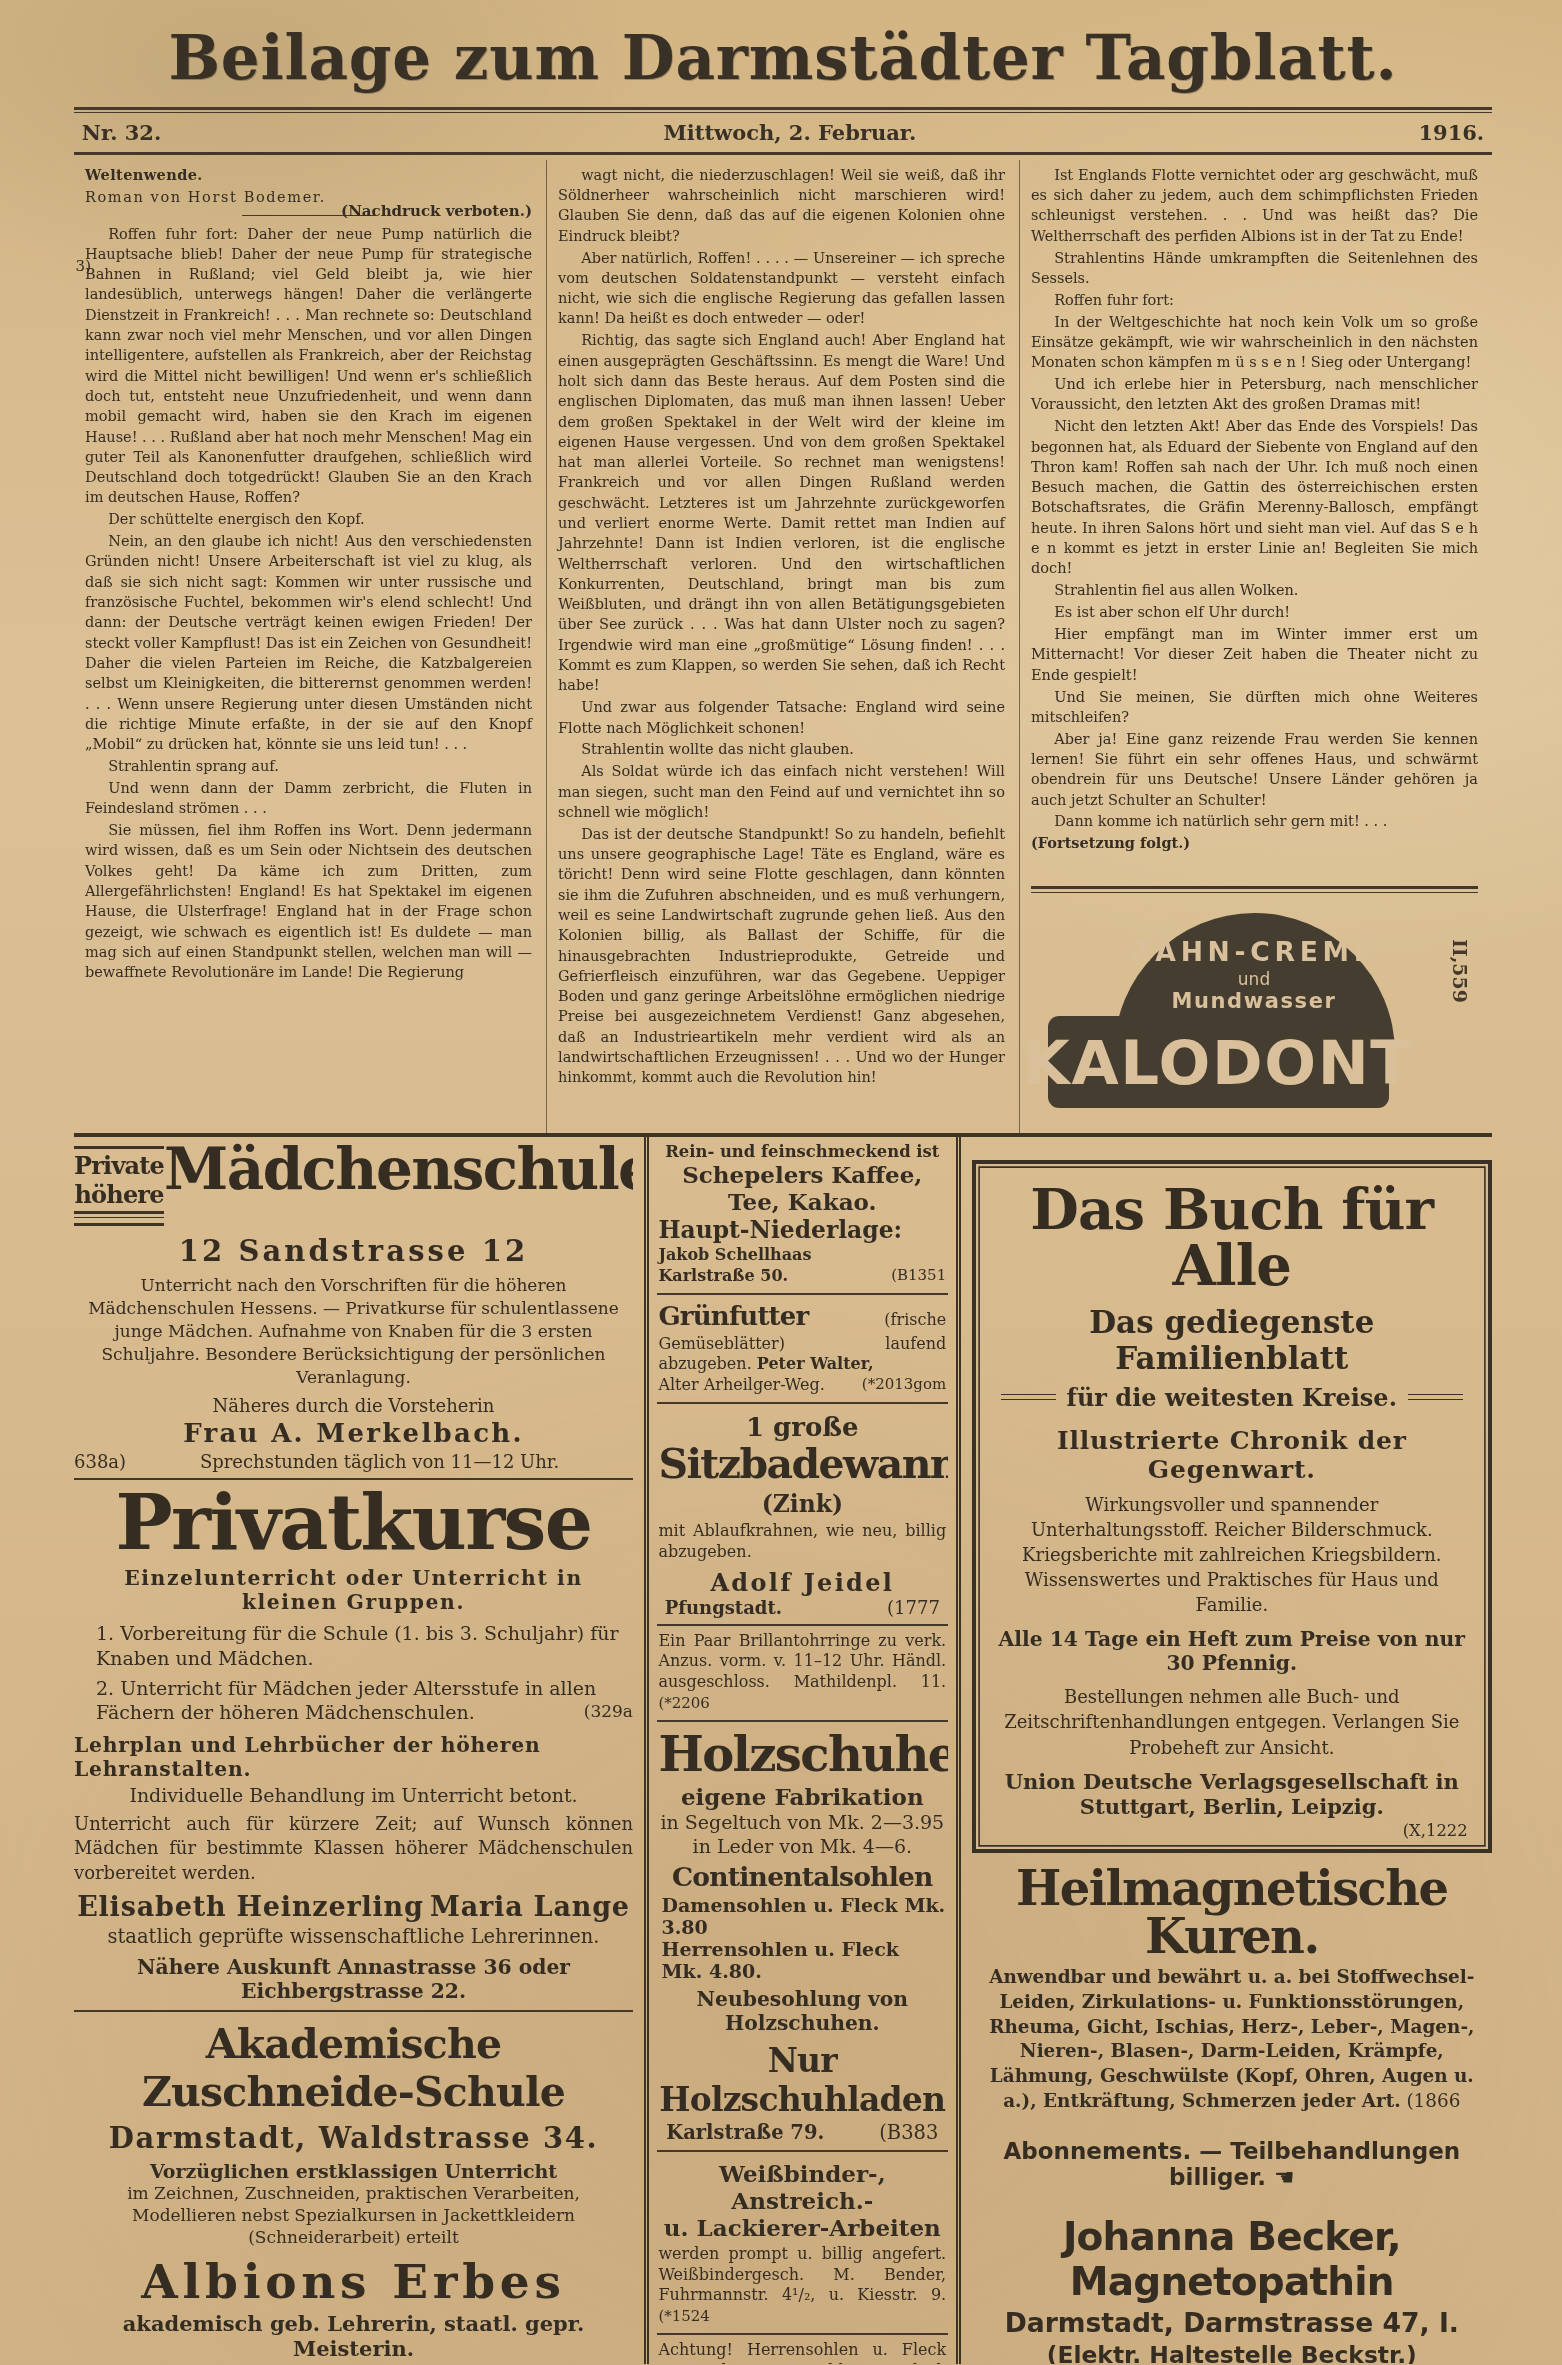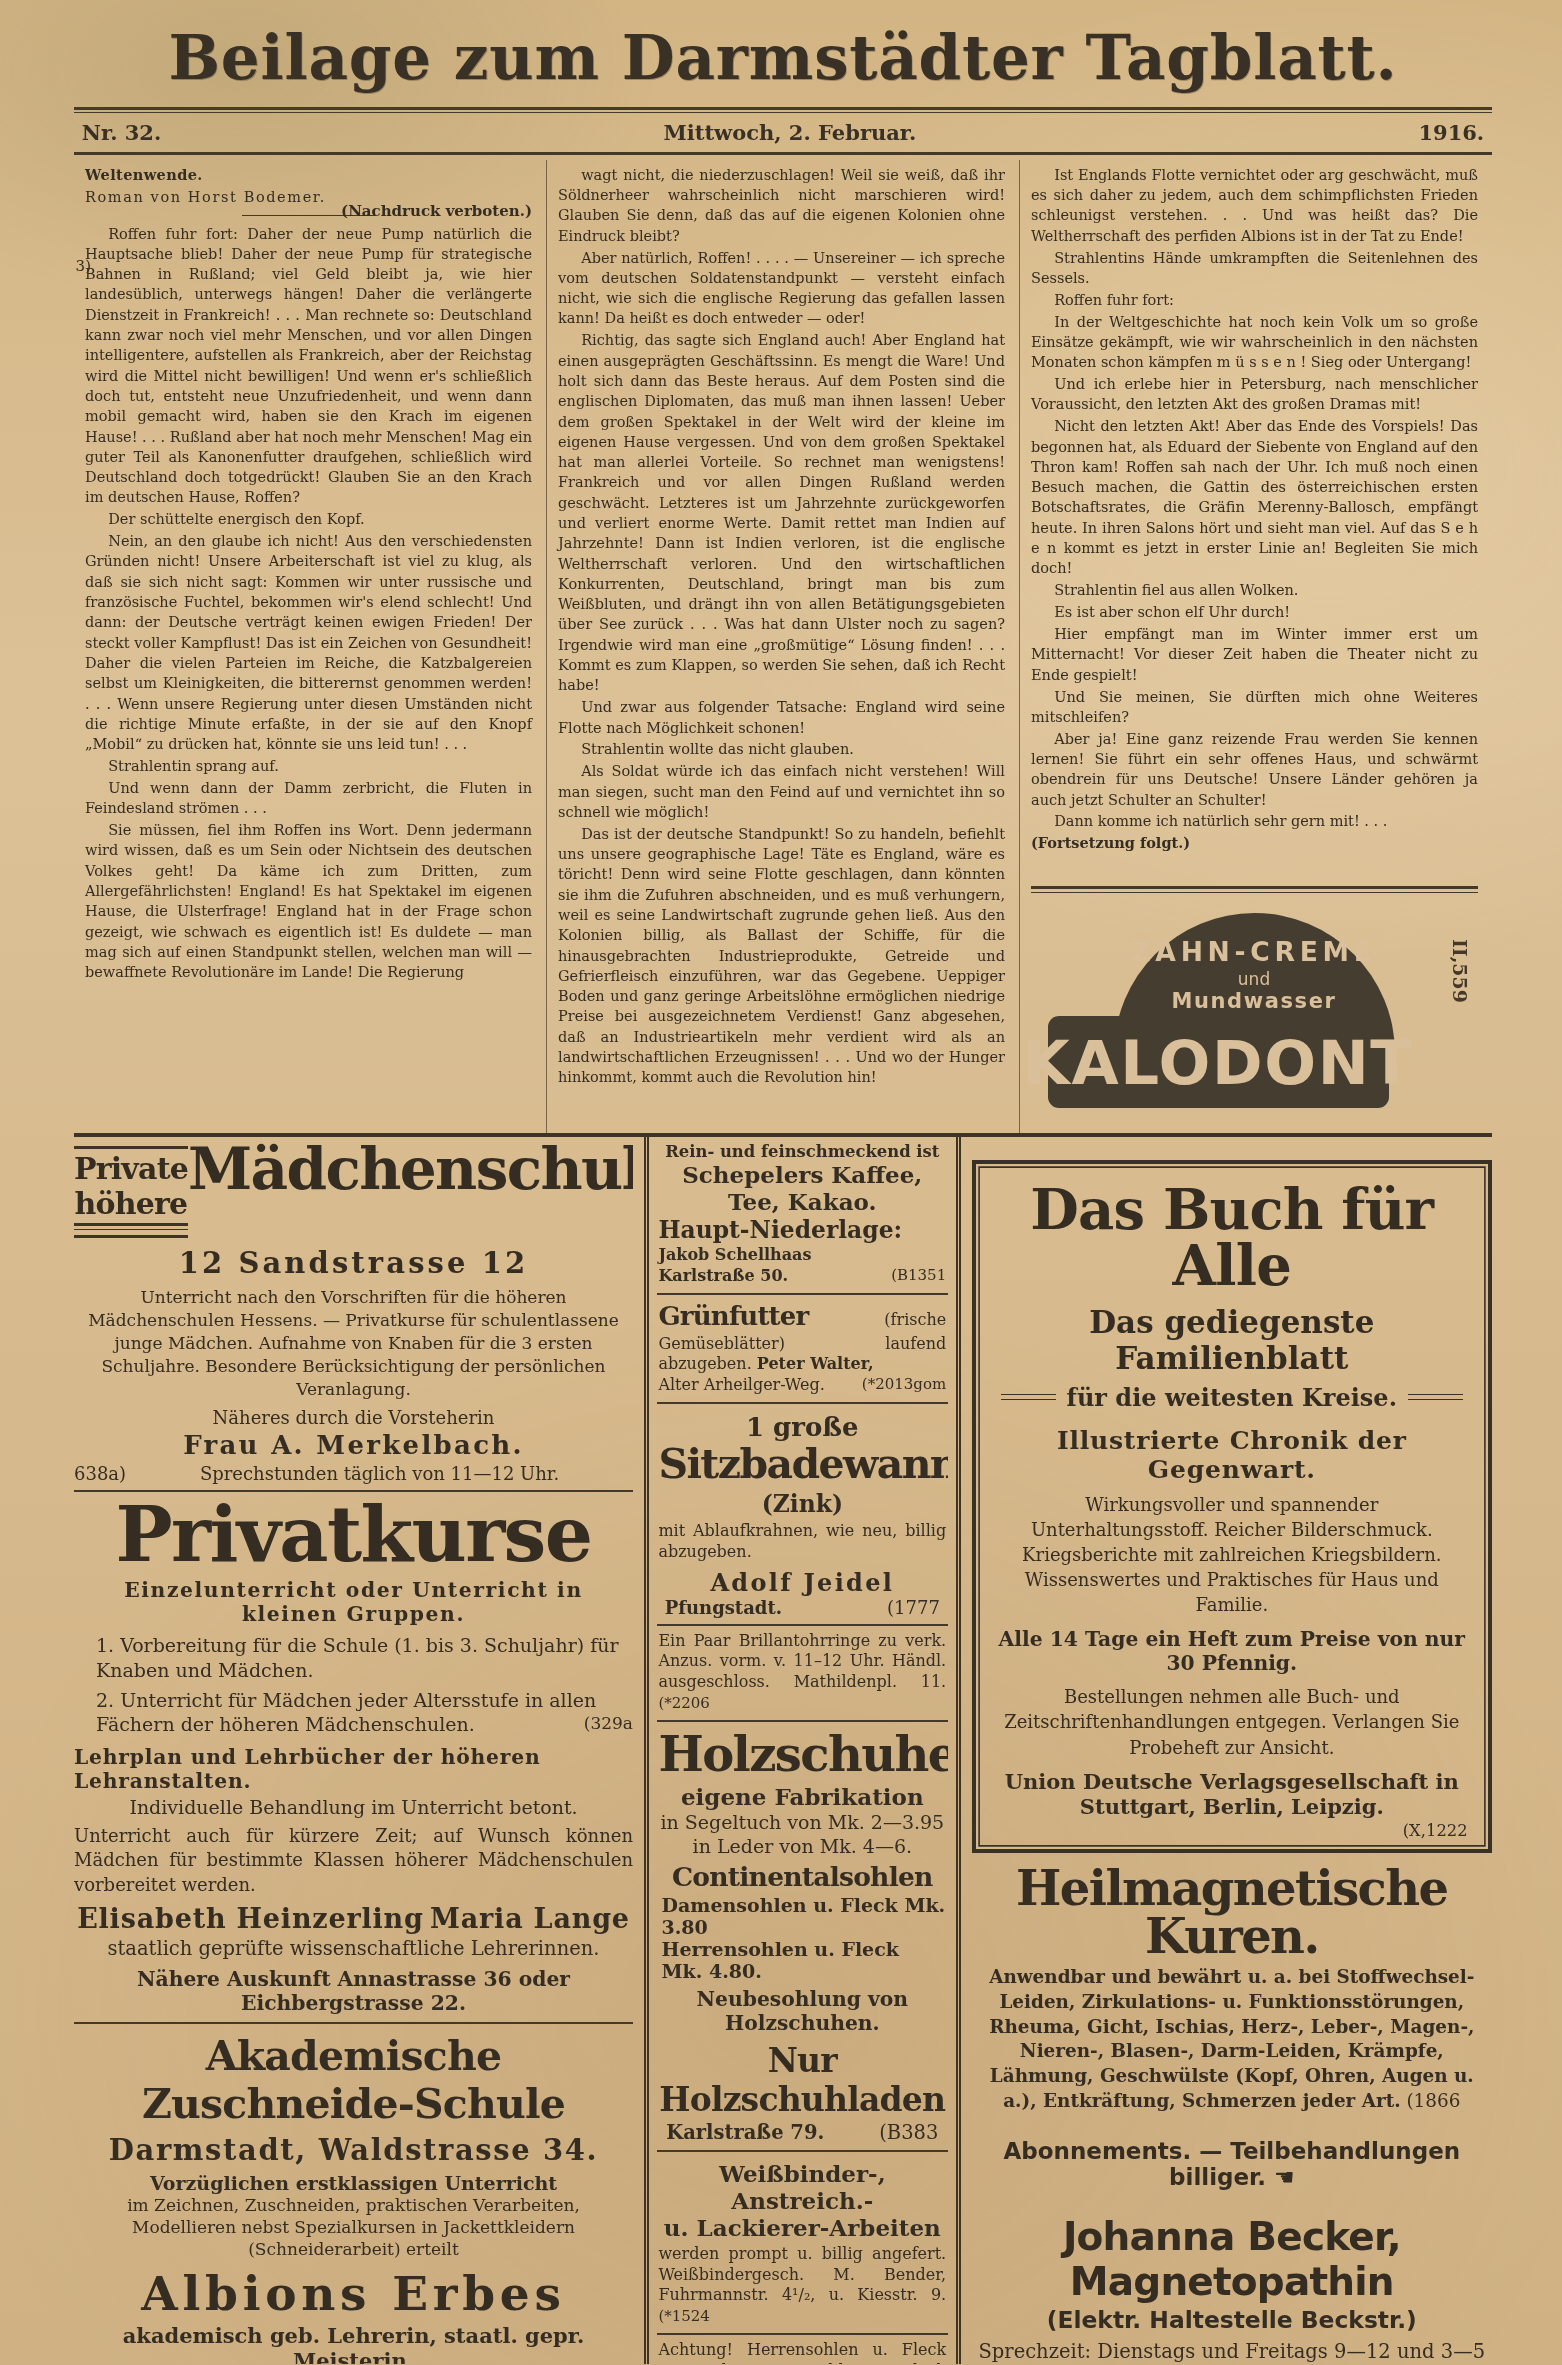--- a/index.html
+++ b/index.html
@@ -55,21 +55,21 @@
   .ads{display:flex;height:1227px;overflow:hidden;border-top:4.7px solid #3e3426;}
   .acol-left{width:559px;padding:4.7px 11px 0 0;overflow:hidden;}
   .acol-mid{width:291px;padding:0 7.8px;border-left:5.5px double #3e3426;border-right:5.5px double #3e3426;overflow:hidden;}
   .acol-right{flex:1;padding:3.1px 0 0 11px;overflow:hidden;}
   .ad{overflow:hidden;}
   .center{text-align:center;}
   .bold{font-weight:bold;}
   
   .schule-head{display:flex;align-items:flex-start;}
   .ph-block{width:168px;padding-top:4.7px;}
-  .ph-text{font-size:30px;font-weight:bold;letter-spacing:-0.8px;border-top:3.9px solid #3e3426;border-bottom:3.9px solid #3e3426;padding:1.6px 0;display:block;text-align:center;}
+  .ph-text{font-size:24px;font-weight:bold;letter-spacing:-0.8px;border-top:3.9px solid #3e3426;border-bottom:3.9px solid #3e3426;padding:1.6px 0;display:block;text-align:center;}
   .ph-lines{display:block;border-bottom:3.1px solid #3e3426;height:5.5px;margin-top:3.1px;border-top:1.6px solid #3e3426;}
   .ms-title{flex:1;font-size:58px;font-weight:bold;text-align:center;letter-spacing:-1.6px;line-height:.95;}
   .ms-addr{font-size:29px;font-weight:bold;text-align:center;margin:7.8px 0 6.3px 0;letter-spacing:3.1px;}
   .ms-body{font-size:17px;text-align:center;line-height:1.35;margin:0;}
   .ms-naeheres{font-size:18px;text-align:center;margin:6.3px 0 1.6px 0;}
   .ms-frau{font-size:26px;font-weight:bold;text-align:center;letter-spacing:2.3px;margin:1.6px 0;}
   .ms-last{display:flex;justify-content:space-between;font-size:18px;align-items:baseline;border-bottom:2.3px solid #44382a;padding-bottom:6.3px;margin-top:3.1px;}
   .pk-title{font-size:76px;font-weight:bold;text-align:center;margin:4.7px 0 3.1px 0;letter-spacing:-1.6px;line-height:1;}
   .pk-sub{font-size:20.3px;font-weight:bold;letter-spacing:1.6px;margin:4.7px 0 7.8px 0;text-align:center;}
   .pk-item{font-size:19px;margin:4.7px 0 4.7px 22px;line-height:1.3;}
@@ -324,20 +324,21 @@
         <p class="buch-best">Bestellungen nehmen alle Buch- und Zeitschriftenhandlungen entgegen. Verlangen Sie Probeheft zur Ansicht.</p>
         <p class="buch-union">Union Deutsche Verlagsgesellschaft in Stuttgart, Berlin, Leipzig.</p>
         <p class="buch-ref">(X,1222</p>
       </div>
 
       <div class="ad">
         <p class="hk-title">Heilmagnetische Kuren.</p>
         <p class="hk-body"><span class="bold">Anwendbar und bewährt u. a. bei Stoffwechsel-Leiden, Zirkulations- u. Funktionsstörungen, Rheuma, Gicht, Ischias, Herz-, Leber-, Magen-, Nieren-, Blasen-, Darm-Leiden, Krämpfe, Lähmung, Geschwülste (Kopf, Ohren, Augen u. a.), Entkräftung, Schmerzen jeder Art.</span> <span>(1866</span></p>
         <p class="hk-abo">Abonnements. — Teilbehandlungen billiger. ☚</p>
         <p class="jb-name">Johanna Becker, Magnetopathin</p>
+        <p class="jb-addr">Darmstadt, Darmstrasse 47, I.</p>
         <p class="jb-halt">(Elektr. Haltestelle Beckstr.)</p>
         <p class="jb-sprech">Sprechzeit: Dienstags und Freitags 9—12 und 3—5 Uhr.</p>
 
       </div>
 
     </div>
   </div>
 </div>
 
 

